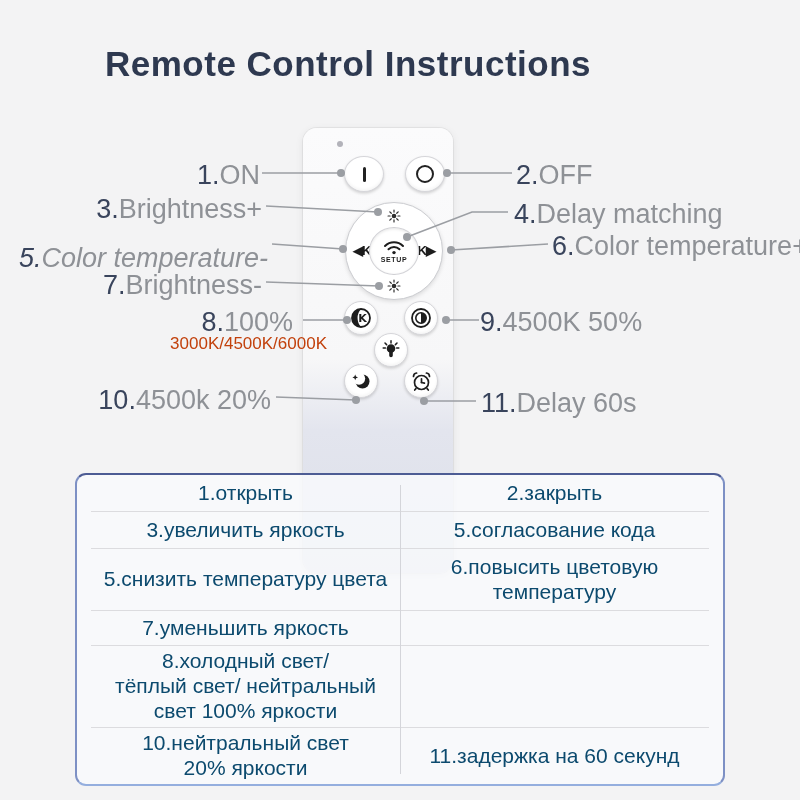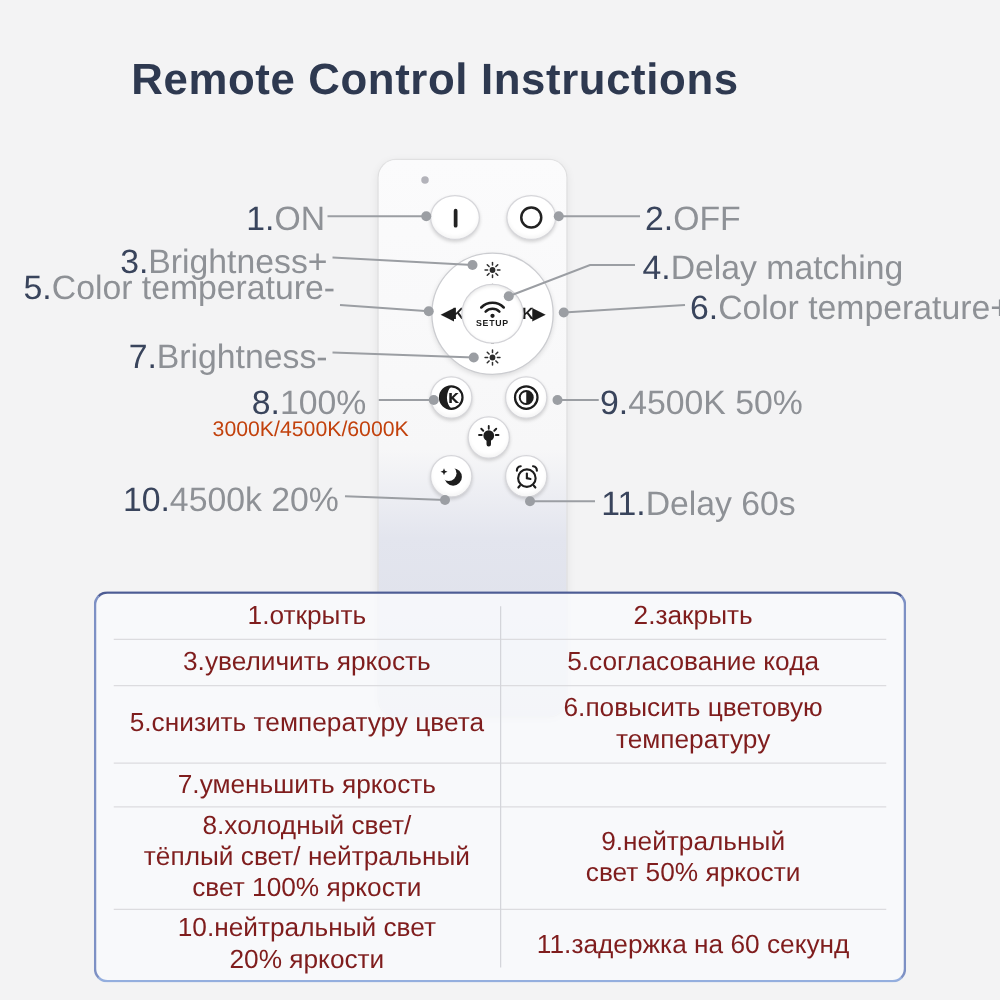--- a/index.html
+++ b/index.html
@@ -96,21 +96,21 @@
     padding:0 14px;z-index:4;
     display:grid;grid-template-rows:37px 37px 62px 35px 82px 1fr;
   }
   .tbl .vline{
     position:absolute;left:50%;top:10px;bottom:10px;width:1px;background:#d4d5da;
   }
   .trow{display:grid;grid-template-columns:1fr 1fr;}
   .trow:not(:last-child){border-bottom:1px solid #dcdcdf;}
   .tcell{
     display:flex;align-items:center;justify-content:center;text-align:center;
-    font-size:21px;line-height:1.18;color:#7f1d1d;white-space:pre-line;
+    font-size:21px;line-height:1.18;color:#0c4a6e;white-space:pre-line;
   }
 </style>
 </head>
 <body>
 
 <div class="stage">
 
   <h1 class="title">Remote Control Instructions</h1>
 
   <div class="remote">
@@ -261,21 +261,21 @@
       <circle cx="446" cy="320" r="4"></circle>
       <circle cx="356" cy="400" r="4"></circle>
       <circle cx="424" cy="401" r="4"></circle>
     </g>
   </svg>
 
   <div class="callout" style="right:540px;top:160px;"><span class="num">1.</span><span>ON</span></div>
   <div class="callout" style="left:516px;top:160px;"><span class="num">2.</span><span>OFF</span></div>
   <div class="callout" style="right:538px;top:194px;"><span class="num">3.</span><span>Brightness+</span></div>
   <div class="callout" style="left:514px;top:199px;"><span class="num">4.</span><span>Delay matching</span></div>
-  <div class="callout" style="right:532px;top:215px;"><span class="num">5.</span><span>Color temperature-</span></div>
+  <div class="callout" style="right:532px;top:243px;font-style:italic;"><span class="num">5.</span><span>Color temperature-</span></div>
   <div class="callout" style="left:552px;top:231px;"><span class="num">6.</span><span>Color temperature+</span></div>
   <div class="callout" style="right:538px;top:270px;"><span class="num">7.</span><span>Brightness-</span></div>
   <div class="callout" style="right:507px;top:307px;"><span class="num">8.</span><span>100%</span></div>
   <div class="callout-sub" style="right:473px;top:334px;">3000K/4500K/6000K</div>
   <div class="callout" style="left:480px;top:307px;"><span class="num">9.</span><span>4500K 50%</span></div>
   <div class="callout" style="right:529px;top:385px;"><span class="num">10.</span><span>4500k 20%</span></div>
   <div class="callout" style="left:481px;top:388px;"><span class="num">11.</span><span>Delay 60s</span></div>
 
   <div class="tbl">
     <div class="vline"></div>
@@ -293,22 +293,20 @@
 температуру</div>
     </div>
     <div class="trow">
       <div class="tcell">7.уменьшить яркость</div>
       <div class="tcell"></div>
     </div>
     <div class="trow">
       <div class="tcell">8.холодный свет/
 тёплый свет/ нейтральный
 свет 100% яркости</div>
-      <div class="tcell">9.нейтральный
-свет 50% яркости</div>
     </div>
     <div class="trow">
       <div class="tcell">10.нейтральный свет
 20% яркости</div>
       <div class="tcell">11.задержка на 60 секунд</div>
     </div>
   </div>
 
 </div>
 

